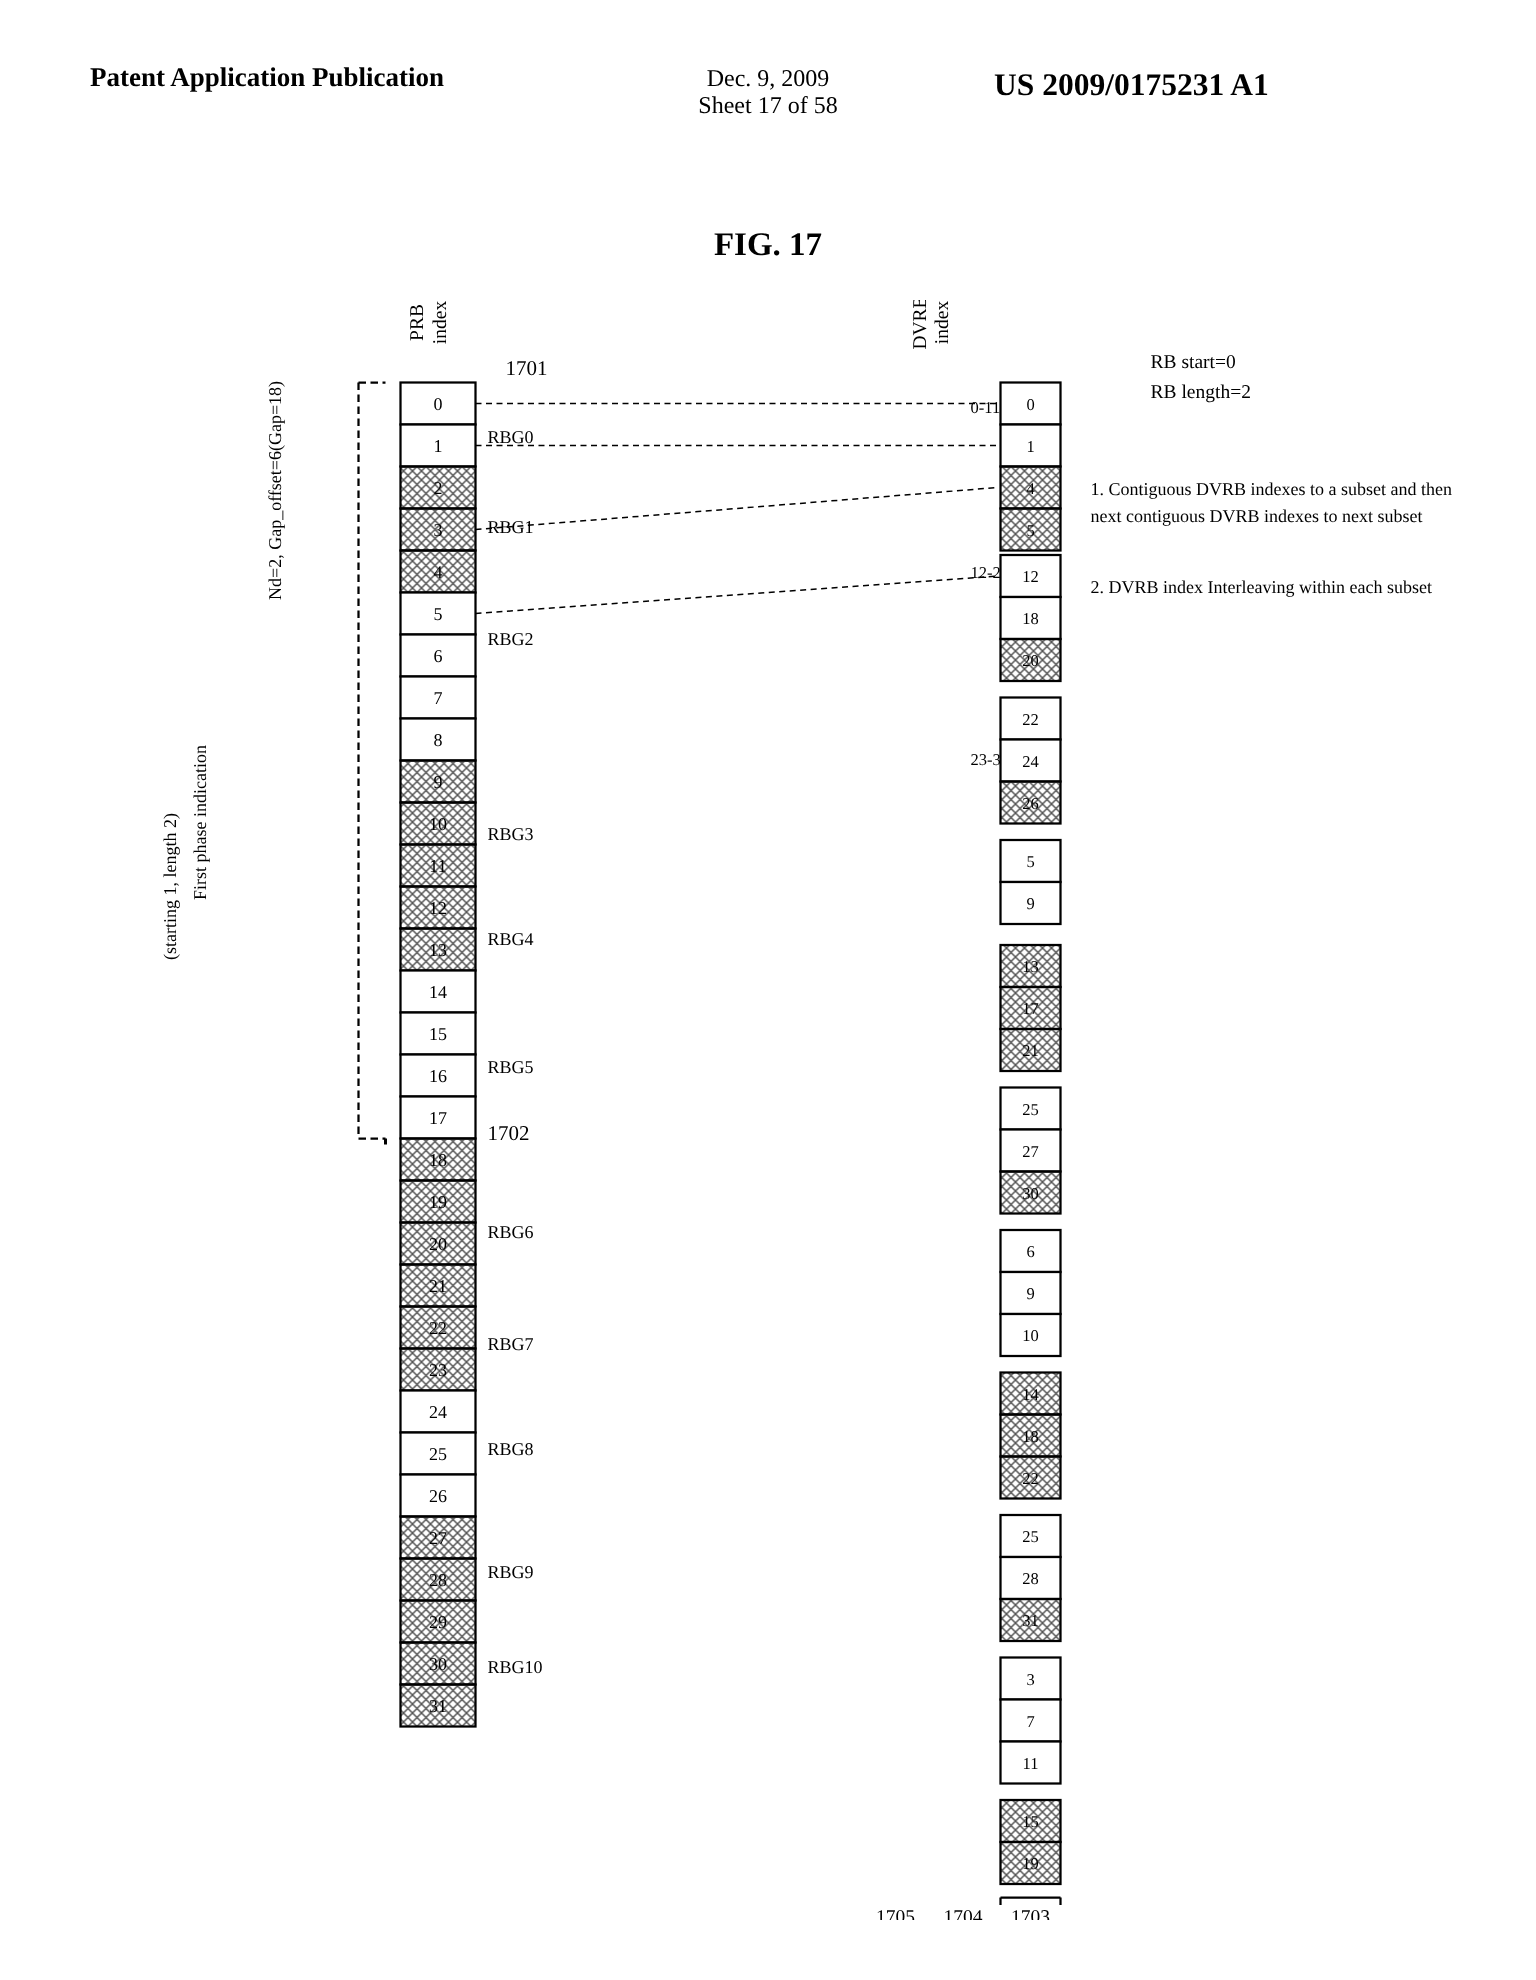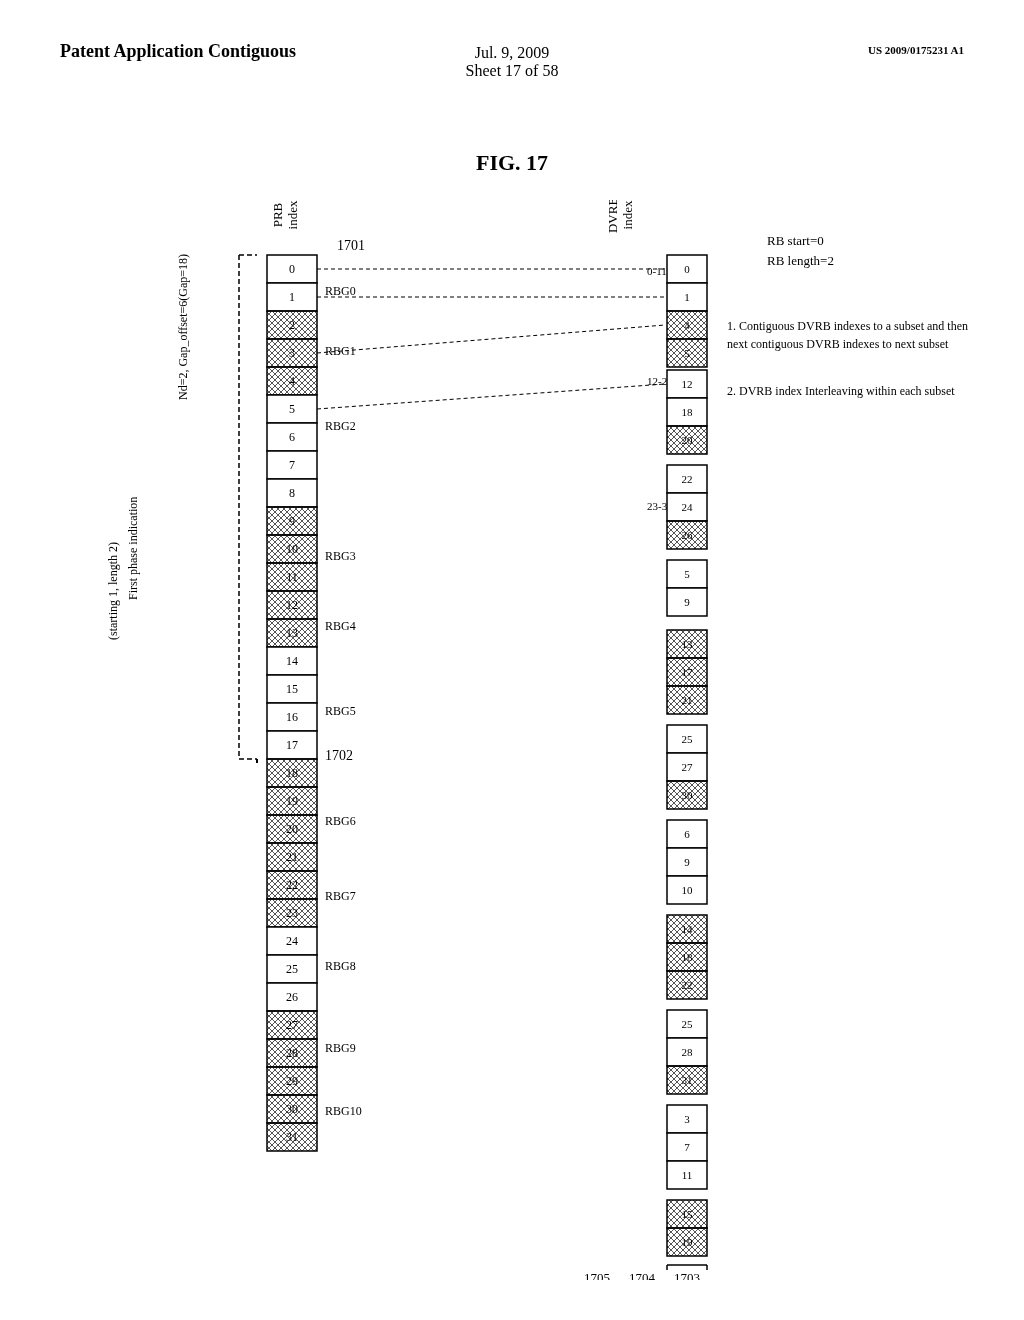--- a/index.html
+++ b/index.html
@@ -38,22 +38,21 @@
     }
 
     .header-center {
       font-size: 16px;
       text-align: center;
       flex: 1;
       padding-top: 4px;
     }
 
     .header-right {
-      font-size: 11px;
-      text-align: right;
+      font-size: 21px;
       flex: 1;
       font-weight: bold;
       padding-top: 4px;
     }
 
     
     .fig-title {
       position: absolute;
       top: 150px;
       left: 0;
@@ -77,23 +76,23 @@
       width: 100%;
       height: 100%;
     }
   </style>
 </head>
 <body>
 
 <div class="page-container">
 
   <div class="header">
-    <div class="header-left">Patent Application Contiguous</div>
+    <div class="header-left">Patent Application Publication</div>
     <div class="header-center">
-      <span>Jul. 9, 2009</span><br>
+      <span>Dec. 9, 2009</span><br>
       <span>Sheet 17 of 58</span>
     </div>
     <div class="header-right">US 2009/0175231 A1</div>
   </div>
 
   <div class="fig-title">FIG. 17</div>
 
   <div class="diagram-area">
     <svg class="diagram-svg" viewBox="0 0 950 1080" xmlns="http://www.w3.org/2000/svg">
 

